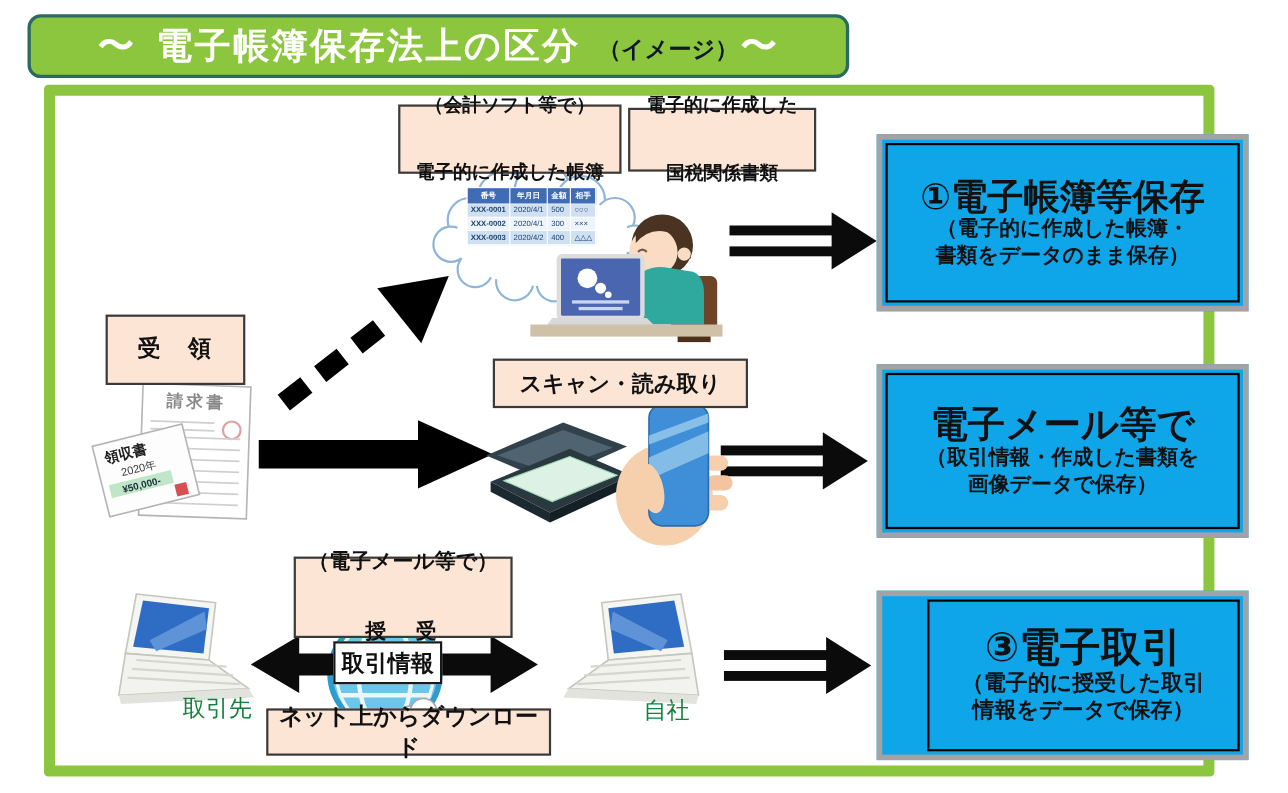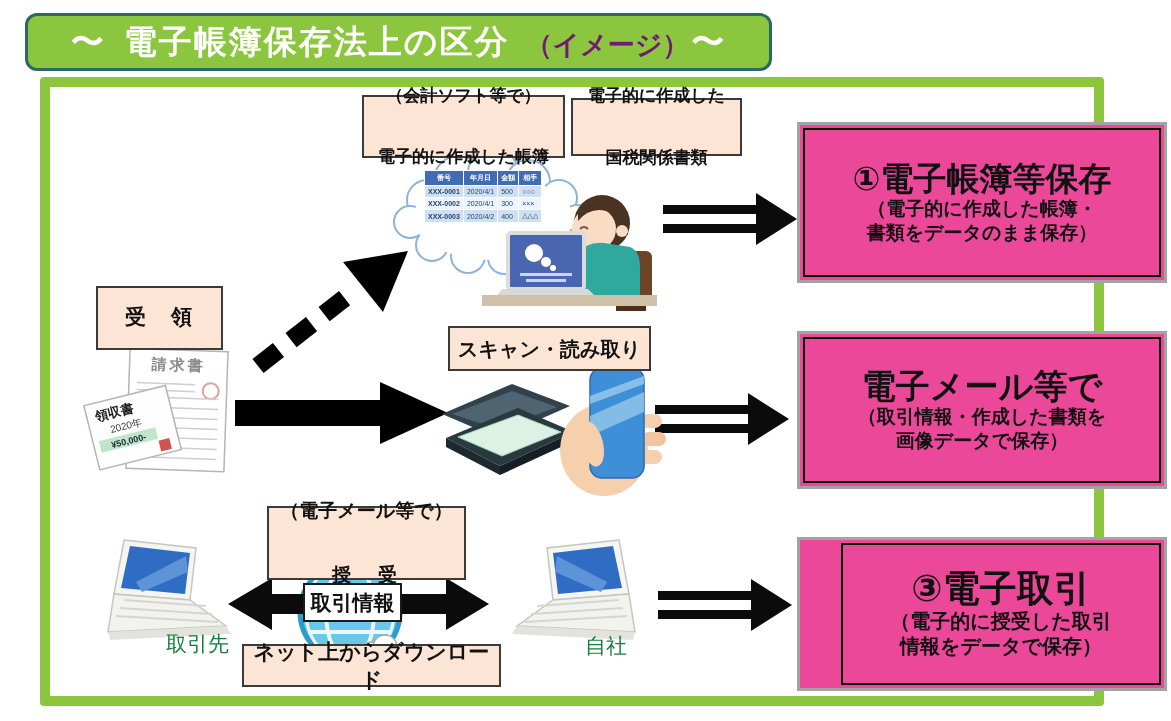--- a/index.html
+++ b/index.html
@@ -12,39 +12,39 @@
   .abs{position:absolute;}
 
   
   .header-bar{
     left:25px;top:13px;width:747px;height:58px;
     background:#8cc63e;border:3px solid #2b6a60;border-radius:12px;
     display:flex;align-items:center;justify-content:center;
     box-sizing:border-box;z-index:5;
   }
   .header-bar .t-main{color:#fff;font-weight:bold;font-size:33px;letter-spacing:2px;}
-  .header-bar .t-sub{color:#701a75;font-weight:bold;font-size:27px;margin:0 2px;padding-top:6px;}
+  .header-bar .t-sub{color:#0f172a;font-weight:bold;font-size:21px;margin:0 2px;padding-top:6px;}
 
   
   .frame{
     left:40px;top:77px;width:1064px;height:629px;
     border:10px solid #8cc63e;border-radius:4px;background:#fff;
     box-sizing:border-box;z-index:0;
   }
 
   
   .plabel{
     background:#fce5d5;border:2px solid #3a3a3a;box-sizing:border-box;
     display:flex;flex-direction:column;align-items:center;justify-content:center;
     font-weight:bold;text-align:center;line-height:1.3;z-index:4;gap:39px;
   }
 
   
   .ybox{
-    left:797px;width:370px;background:#ec4899;border:3px solid #a3a3a3;
+    left:797px;width:338px;background:#0ea5e9;border:5px solid #a3a3a3;
     box-sizing:border-box;z-index:4;
   }
   .ybox-inner{
     border:2px solid #000;margin:3px;height:calc(100% - 6px);box-sizing:border-box;
     display:flex;flex-direction:column;align-items:center;justify-content:center;
   }
   .ybox-title{font-weight:bold;line-height:1.1;}
   .ybox-desc{font-weight:bold;line-height:1.25;}
 
   
@@ -229,21 +229,21 @@
 </svg>
 
 <svg class="abs" style="left:243px;top:226px;" width="175" height="150" viewBox="0 0 175 150">
   <line x1="15" y1="140" x2="112" y2="64" stroke="#000" stroke-width="18" stroke-dasharray="26 16"></line>
   <polygon points="165,25 140,86 100,36" fill="#000"></polygon>
 </svg>
 <svg class="abs" style="left:235px;top:380px;" width="215" height="66" viewBox="0 0 215 66">
   <polygon points="0,20 145,20 145,2 213,33 145,64 145,46 0,46" fill="#000"></polygon>
 </svg>
 
-<div class="abs plabel" style="left:448px;top:326px;width:203px;height:45px;font-size:20px;">
+<div class="abs plabel" style="left:448px;top:326px;width:232px;height:45px;font-size:20px;">
   <span>スキャン・読み取り</span>
 </div>
 
 <svg class="abs" style="left:436px;top:376px;" width="140" height="102" viewBox="0 0 140 102">
   <polygon points="6,38 76,8 134,30 62,62" fill="#31424c"></polygon>
   <polygon points="16,38 76,15 121,31 62,53" fill="#4f6470"></polygon>
   <polygon points="10,62 82,32 138,56 64,90" fill="#2a3940"></polygon>
   <polygon points="22,61 82,39 125,56 66,80" fill="#ddf1e4" stroke="#9fd6b8" stroke-width="1"></polygon>
   <polygon points="10,62 64,90 64,99 10,71" fill="#1c2930"></polygon>
   <polygon points="64,90 138,56 138,65 64,99" fill="#141f26"></polygon>

